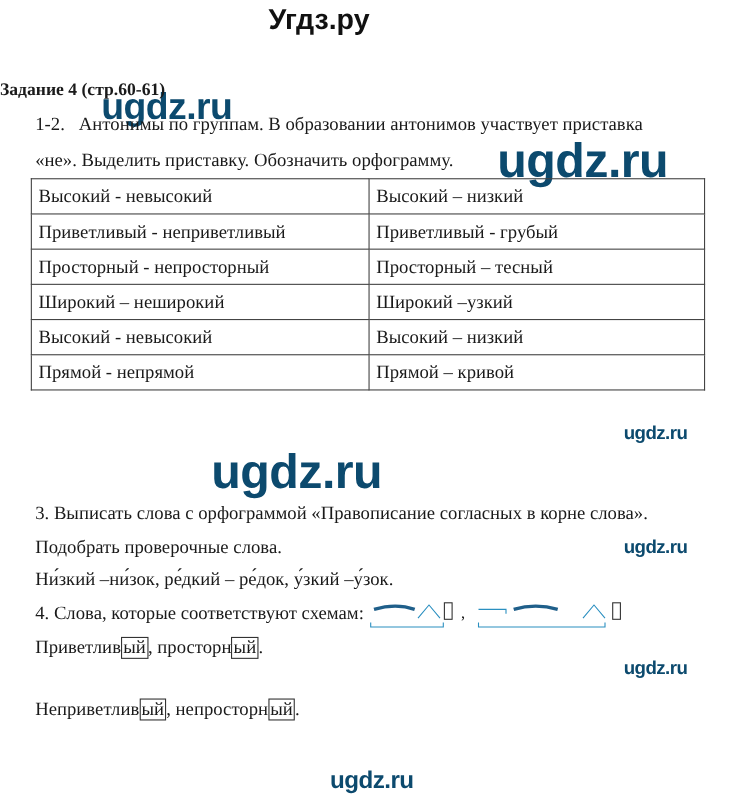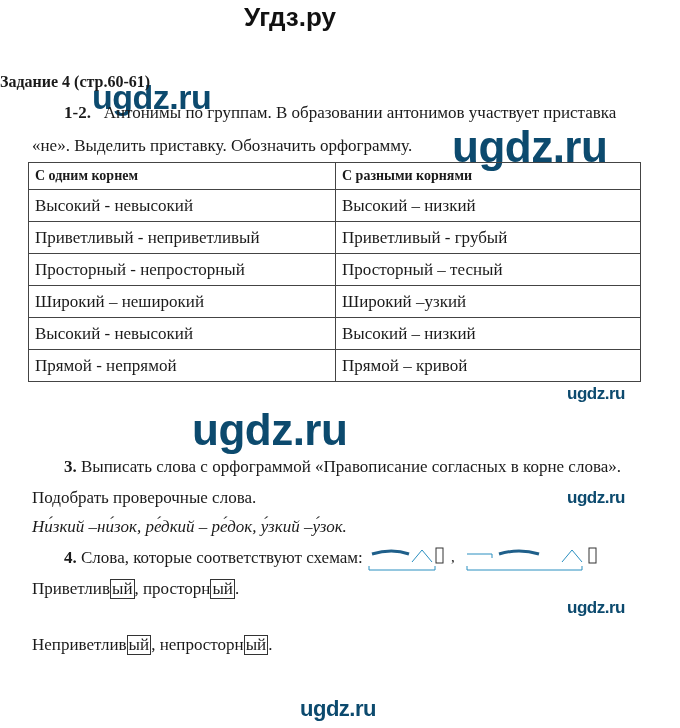--- a/index.html
+++ b/index.html
@@ -4,21 +4,21 @@
 <style>
   html, body { margin:0; padding:0; }
   body { width:680px; height:728px; background:#ffffff; position:relative; overflow:hidden; font-family:"Liberation Serif", serif; color:#1a1a1a; }
   .abs { position:absolute; }
   .site-title { top:2px; left:0; width:580px; text-align:center; font-family:"Liberation Sans", sans-serif; font-weight:bold; font-size:26px; color:#111; }
   .wm { font-family:"Liberation Sans", sans-serif; font-weight:bold; color:#0c4a6e; letter-spacing:-0.5px; }
   .wm-lg { font-size:40px; }
   .wm-sm { font-size:17px; }
   .task-title { top:73px; left:0; width:680px; font-weight:bold; font-size:16px; }
   .para { left:32px; width:620px; font-size:17px; line-height:33px; }
-  .para b { font-weight:bold;margin-left:32px; }
+  .para b { font-weight:normal; }
   table.ant { position:absolute; top:162px; left:28px; width:613px; border-collapse:collapse; font-size:17px; }
   table.ant td { border:1px solid #444; padding:0 6px; height:31px; vertical-align:middle; }
   table.ant th { border:1px solid #444; padding:0 6px; height:26px; text-align:left; font-weight:bold; font-size:14px; }
   table.ant td:first-child, table.ant th:first-child { width:294px; }
   .line { font-size:17px; }
   .scheme { display:inline-block; vertical-align:middle; }
   .endbox { display:inline-block; border:1px solid #333; padding:0 1px; line-height:18px; }
 </style>
 </head>
 <body>
@@ -32,24 +32,20 @@
 <div class="abs para" style="top:96px;">
   <b>1-2.</b>&nbsp;&nbsp;
   <span>Антонимы по группам. В образовании антонимов участвует приставка</span><br>
   <span>«не». Выделить приставку. Обозначить орфограмму.</span>
 </div>
 
 <div class="abs wm wm-lg" style="top:122px;left:452px;font-size:44px;">ugdz.ru</div>
 
 <table class="ant">
   <tbody>
-      <tr>
-    <th>С одним корнем</th>
-    <th>С разными корнями</th>
-  </tr>
   <tr>
     <td>Высокий - невысокий</td>
     <td>Высокий – низкий</td>
   </tr>
   <tr>
     <td>Приветливый - неприветливый</td>
     <td>Приветливый - грубый</td>
   </tr>
   <tr>
     <td>Просторный - непросторный</td>
@@ -72,21 +68,21 @@
 
 <div class="abs wm wm-sm" style="top:384px;left:567px;">ugdz.ru</div>
 <div class="abs wm wm-lg" style="top:405px;left:192px;font-size:44px;">ugdz.ru</div>
 
 <div class="abs para line" style="top:450px;">
   <b>3.</b>
   <span>Выписать слова с орфограммой «Правописание согласных в корне слова».</span>
 </div>
 <div class="abs para line" style="top:481px;">Подобрать проверочные слова.</div>
 <div class="abs wm wm-sm" style="top:488px;left:567px;">ugdz.ru</div>
-<div class="abs para line" style="top:510px;font-style:italic;">Ни́зкий –ни́зок, ре́дкий – ре́док, у́зкий –у́зок.</div>
+<div class="abs para line" style="top:510px;">Ни́зкий –ни́зок, ре́дкий – ре́док, у́зкий –у́зок.</div>
 
 <div class="abs para line" style="top:541px;">
   <b>4.</b>
   <span>Слова, которые соответствуют схемам:</span>
   <svg class="scheme" width="235" height="30" viewBox="0 0 235 30">
     <path d="M5 10 Q 25 4 42 10" stroke="#1f5f8a" stroke-width="3" fill="none"></path>
     <path d="M45 18 L55 6 L65 18" stroke="#2a8fc0" stroke-width="1" fill="none"></path>
     <rect x="69" y="4" width="7" height="15" stroke="#333" fill="none"></rect>
     <path d="M2 22 L2 26 L68 26 L68 22" stroke="#2a8fc0" fill="none"></path>
     <text x="84" y="18" font-size="15" fill="#1a1a1a">,</text>

